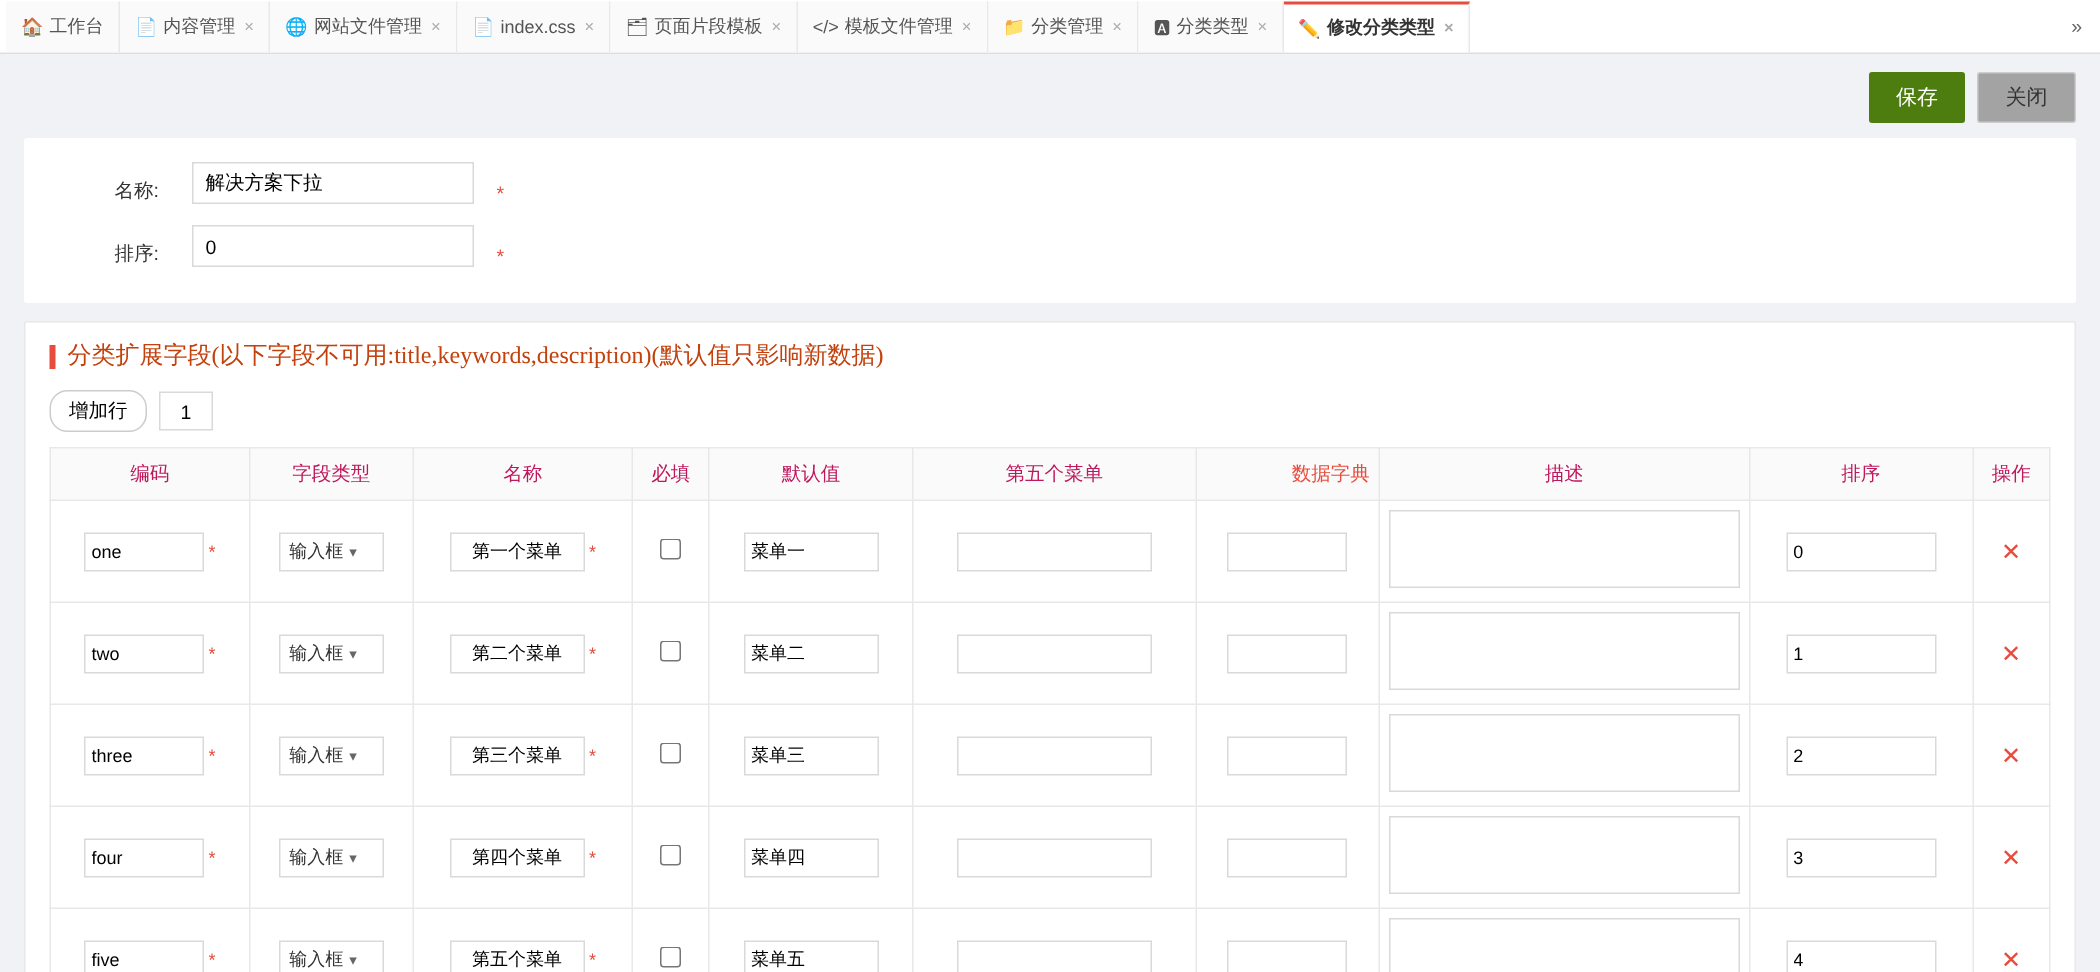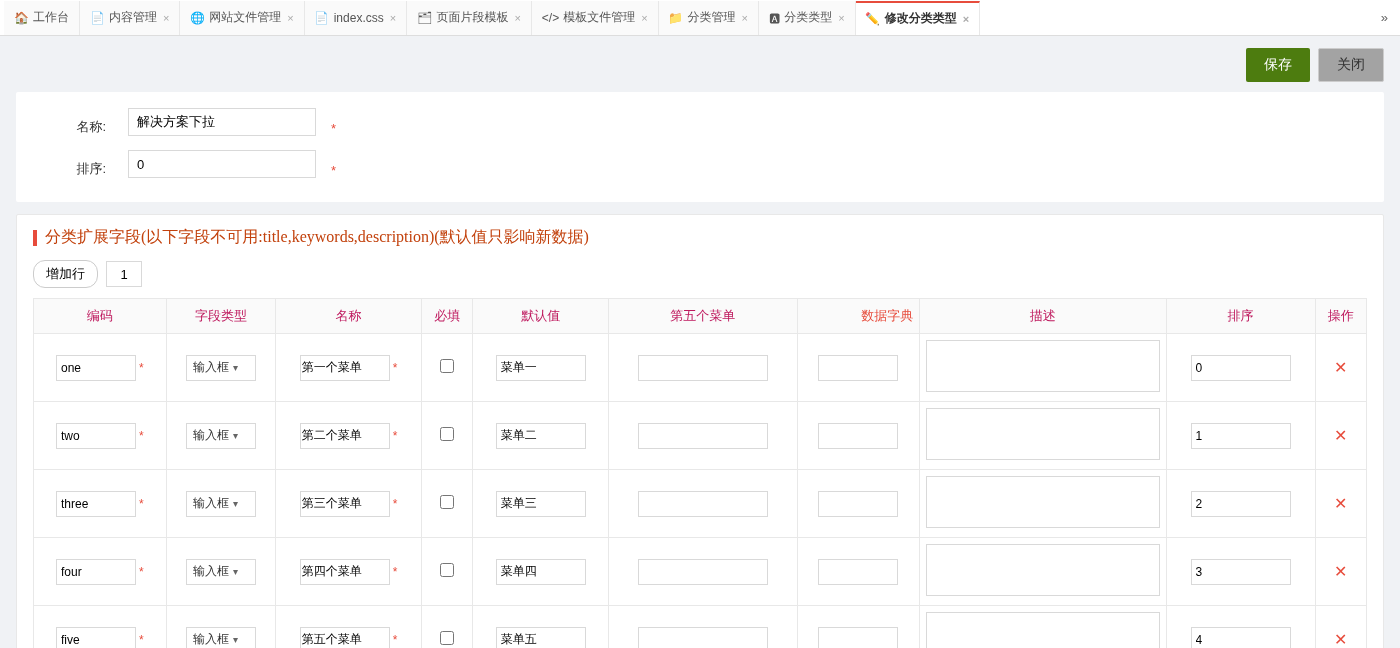--- a/index.html
+++ b/index.html
@@ -184,21 +184,21 @@
       height: 26px;
       border: 1px solid #d9d9d9;
       padding: 0 4px;
       font-size: 12px;
       outline: none;
     }
     .name-input {
       width: 90px;
       height: 26px;
       border: 1px solid #d9d9d9;
-      padding: 0 1px;
+      padding: 0 14px;
       font-size: 12px;
       outline: none;
     }
     .default-input {
       width: 90px;
       height: 26px;
       border: 1px solid #d9d9d9;
       padding: 0 4px;
       font-size: 12px;
       outline: none;

